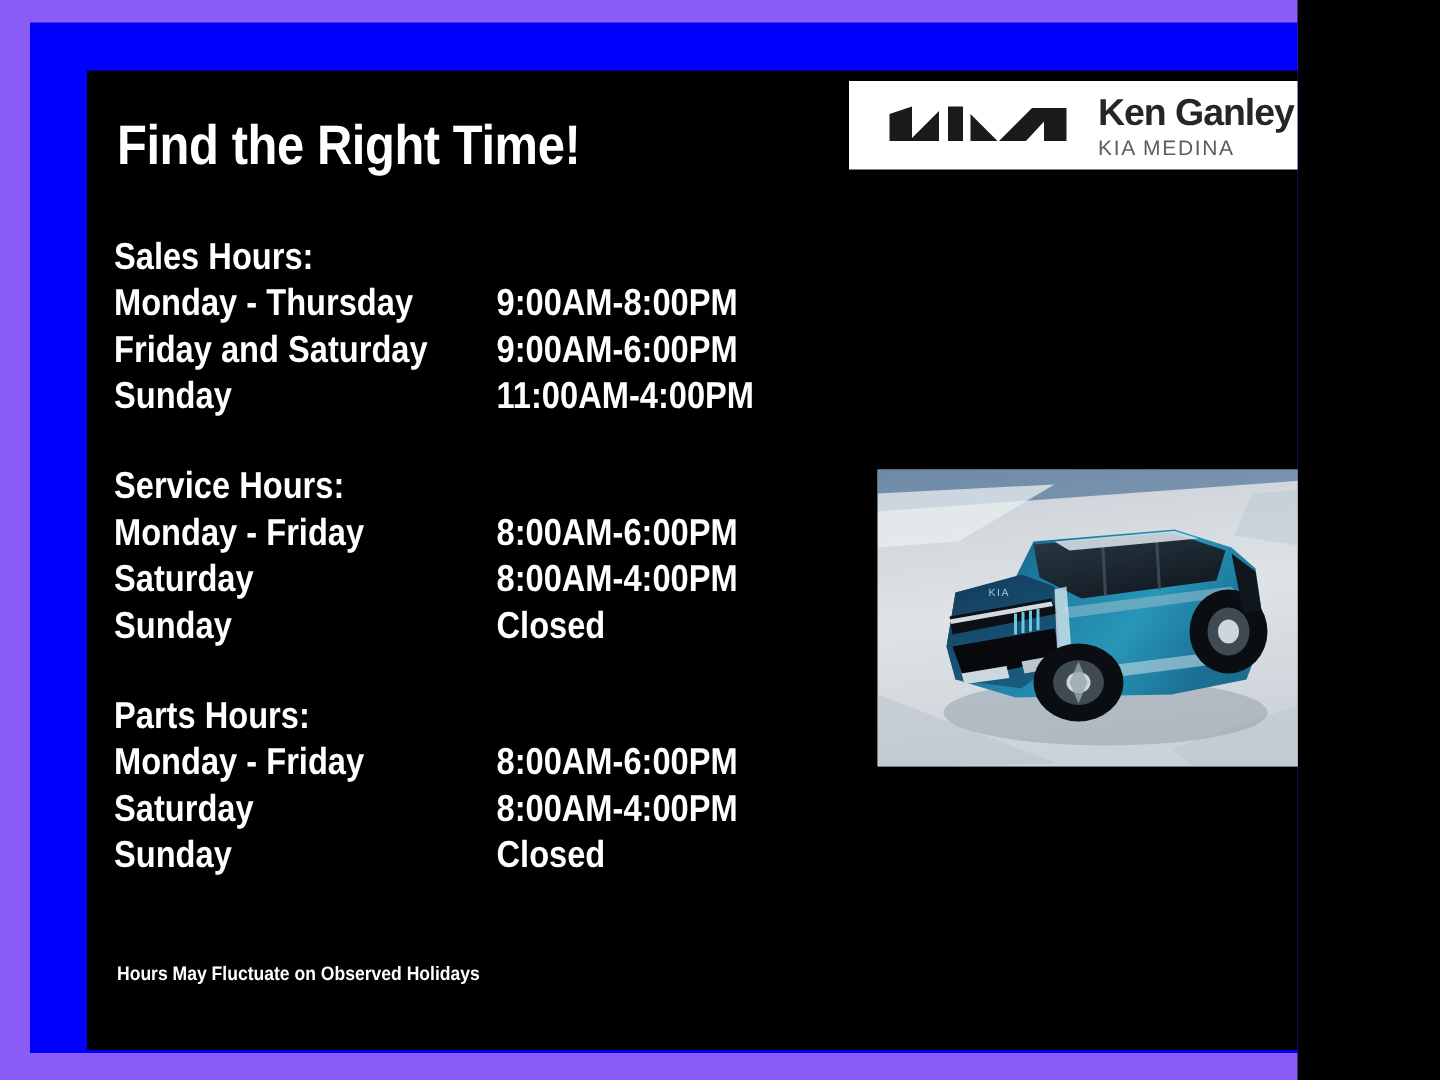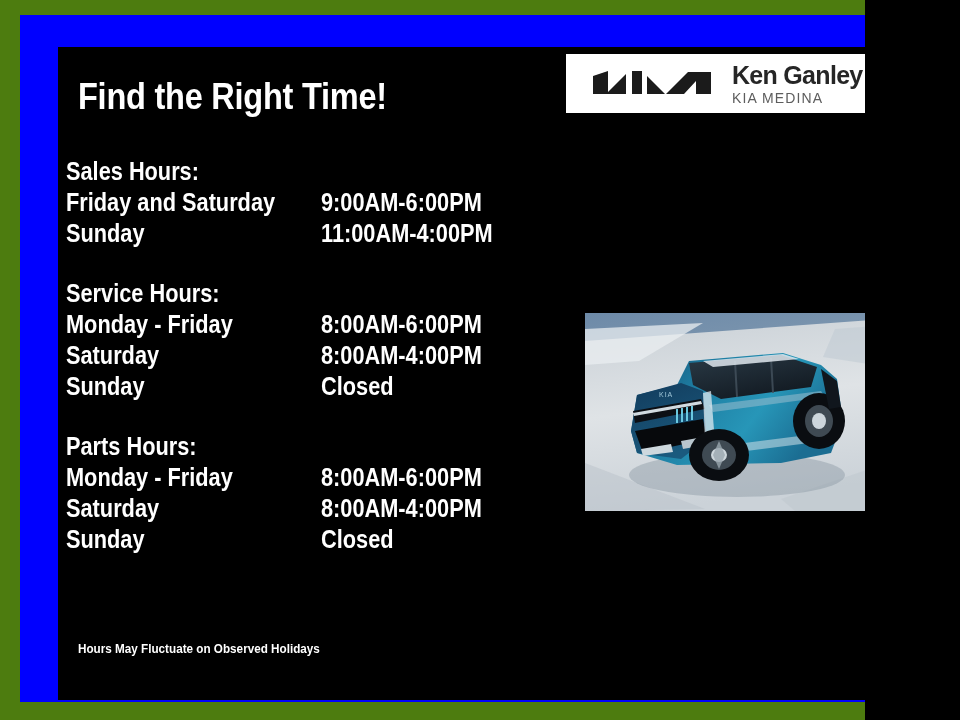--- a/index.html
+++ b/index.html
@@ -4,21 +4,21 @@
 <style>
   html, body {
     margin: 0;
     padding: 0;
     background: #000000;
   }
   #slide {
     position: relative;
     width: 865px;
     height: 720px;
-    background: #4d7c0f;
+    background: #8b5cf6;
     overflow: hidden;
     font-family: "Liberation Sans", sans-serif;
   }
 
   
   #blue-frame {
     position: absolute;
     left: 20px;
     top: 15px;
     width: 902px;
@@ -44,21 +44,21 @@
     font-weight: bold;
     letter-spacing: -0.3px;
     transform: scaleX(0.88);
     transform-origin: left center;
     white-space: nowrap;
   }
 
   
   #hours-block {
     position: absolute;
-    left: 66px;
+    left: 76px;
     top: 156px;
     width: 470px;
   }
   .hours-section { margin-bottom: 29px; }
   .hours-section:last-child { margin-bottom: 0; }
   .section-heading {
     color: #ffffff;
     font-size: 25px;
     font-weight: bold;
     line-height: 31px;
@@ -159,20 +159,24 @@
   <div id="blue-frame">
     <div id="inner-panel"></div>
   </div>
 
   <div id="title">Find the Right Time!</div>
 
   <div id="hours-block">
 
     <div class="hours-section">
       <div class="section-heading">Sales Hours:</div>
+      <div class="hours-row">
+        <span class="day-label">Monday - Thursday</span>
+        <span class="time-value">9:00AM-8:00PM</span>
+      </div>
       <div class="hours-row">
         <span class="day-label">Friday and Saturday</span>
         <span class="time-value">9:00AM-6:00PM</span>
       </div>
       <div class="hours-row">
         <span class="day-label">Sunday</span>
         <span class="time-value">11:00AM-4:00PM</span>
       </div>
     </div>
 

